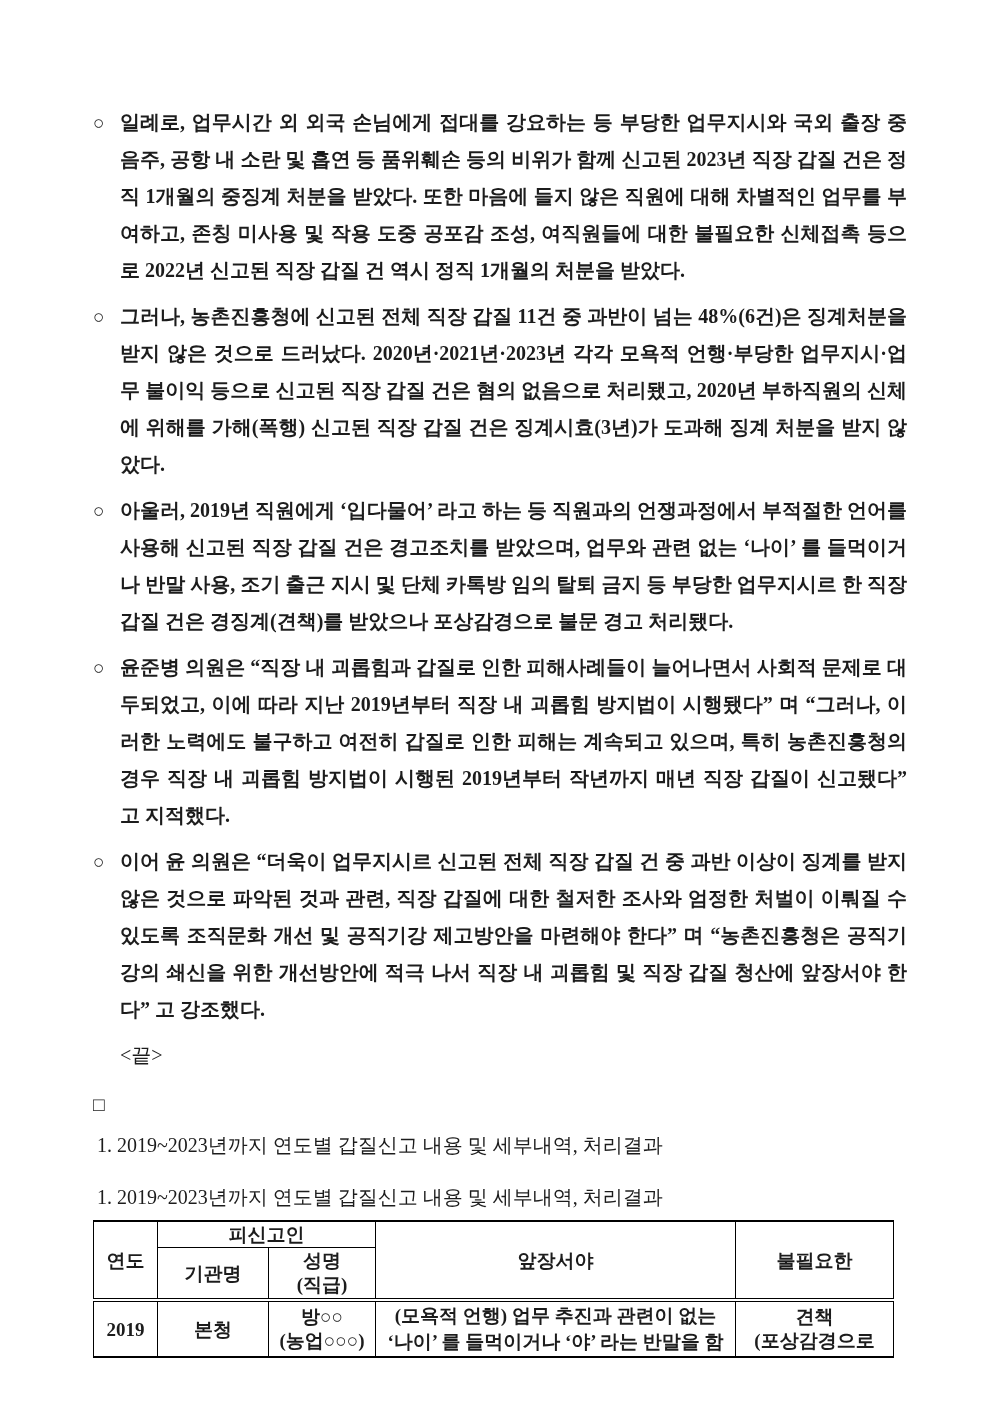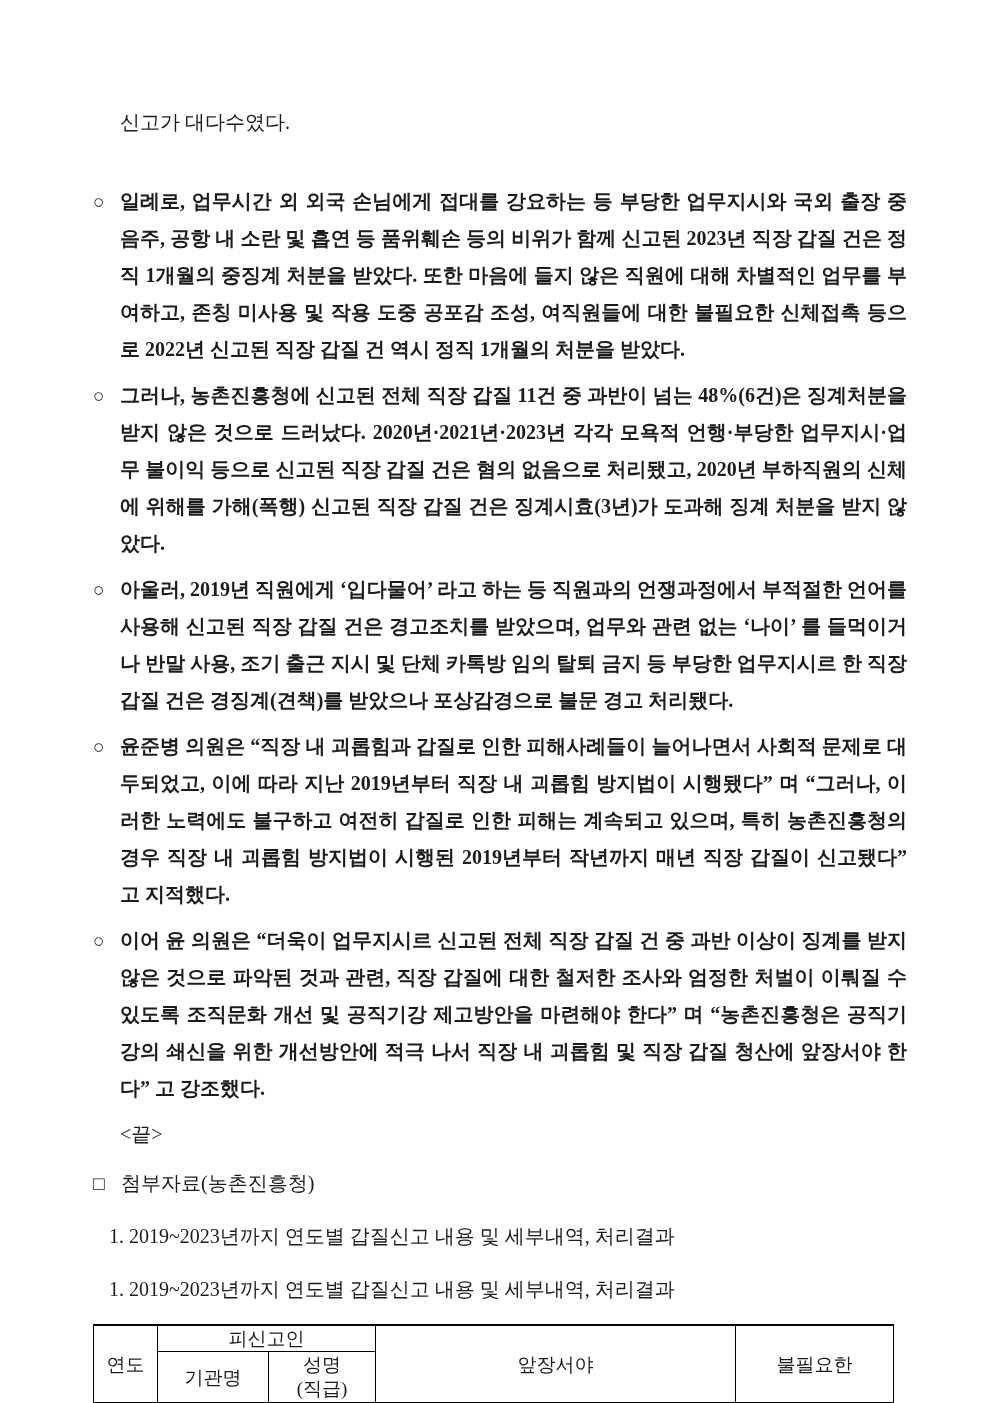--- a/index.html
+++ b/index.html
@@ -41,55 +41,54 @@
     margin: 0 0 12px 0;
   }
   .attach-row {
     display: flex;
     margin: 10px 0 1px 0;
   }
   .attach-row .bullet {
     flex: 0 0 28px;
     font-size: 19px;
   }
-  .attach-item { margin: 16px; }
+  .attach-item { margin: 4px; }
   .attach-item.repeat { margin-top: 15px; }
 
   table.report {
     border-collapse: collapse;
     width: 800px;
     table-layout: fixed;
     margin-top: 0;
     font-size: 19px;
     line-height: 23px;
     color: #1c1c1c;
   }
   table.report th, table.report td {
     border: 1px solid #000;
-    font-weight: normal;
+    font-weight: bold;
     padding: 1px 4px;
     vertical-align: middle;
     text-align: center;
     overflow: hidden;
   }
   table.report { border-top: 2px solid #000; border-bottom: 2px solid #000; }
   table.report tbody td { border-top: 4px double #000; }
   tr.hrow1 { height: 21px; }
   tr.hrow2 { height: 46px; }
   tr.drow  { height: 50px; }
   td.cell-content { text-align: left; padding: 2px 7px; line-height: 26px; }
   .twolines div { line-height: 24px; }
 </style>
 </head>
 <body>
 
 <div class="page">
   <div class="content">
 
-    <p class="cont-line">신고가 대다수였다.</p>
 
     <div class="para">
       <span class="bullet">○</span>
       <span class="ptext">일례로, 업무시간 외 외국 손님에게 접대를 강요하는 등 부당한 업무지시와 국외 출장 중 음주, 공항 내 소란 및 흡연 등 품위훼손 등의 비위가 함께 신고된 2023년 직장 갑질 건은 정직 1개월의 중징계 처분을 받았다. 또한 마음에 들지 않은 직원에 대해 차별적인 업무를 부여하고, 존칭 미사용 및 작용 도중 공포감 조성, 여직원들에 대한 불필요한 신체접촉 등으로 2022년 신고된 직장 갑질 건 역시 정직 1개월의 처분을 받았다.</span>
     </div>
 
     <div class="para">
       <span class="bullet">○</span>
       <span class="ptext">그러나, 농촌진흥청에 신고된 전체 직장 갑질 11건 중 과반이 넘는 48%(6건)은 징계처분을 받지 않은 것으로 드러났다. 2020년·2021년·2023년 각각 모욕적 언행·부당한 업무지시·업무 불이익 등으로 신고된 직장 갑질 건은 혐의 없음으로 처리됐고, 2020년 부하직원의 신체에 위해를 가해(폭행) 신고된 직장 갑질 건은 징계시효(3년)가 도과해 징계 처분을 받지 않았다.</span>
     </div>
@@ -106,21 +105,20 @@
 
     <div class="para">
       <span class="bullet">○</span>
       <span class="ptext">이어 윤 의원은 “더욱이 업무지시르 신고된 전체 직장 갑질 건 중 과반 이상이 징계를 받지 않은 것으로 파악된 것과 관련, 직장 갑질에 대한 철저한 조사와 엄정한 처벌이 이뤄질 수 있도록 조직문화 개선 및 공직기강 제고방안을 마련해야 한다” 며 “농촌진흥청은 공직기강의 쇄신을 위한 개선방안에 적극 나서 직장 내 괴롭힘 및 직장 갑질 청산에 앞장서야 한다” 고 강조했다.</span>
     </div>
 
     <p class="end-line">&lt;끝&gt;</p>
 
     <div class="attach-row">
       <span class="bullet">□</span>
-      <span>첨부자료(농촌진흥청)</span>
     </div>
 
     <p class="attach-item">1. 2019~2023년까지 연도별 갑질신고 내용 및 세부내역, 처리결과</p>
 
     <p class="attach-item repeat">1. 2019~2023년까지 연도별 갑질신고 내용 및 세부내역, 처리결과</p>
 
     <table class="report">
       <colgroup>
         <col style="width:64px">
         <col style="width:111px">

